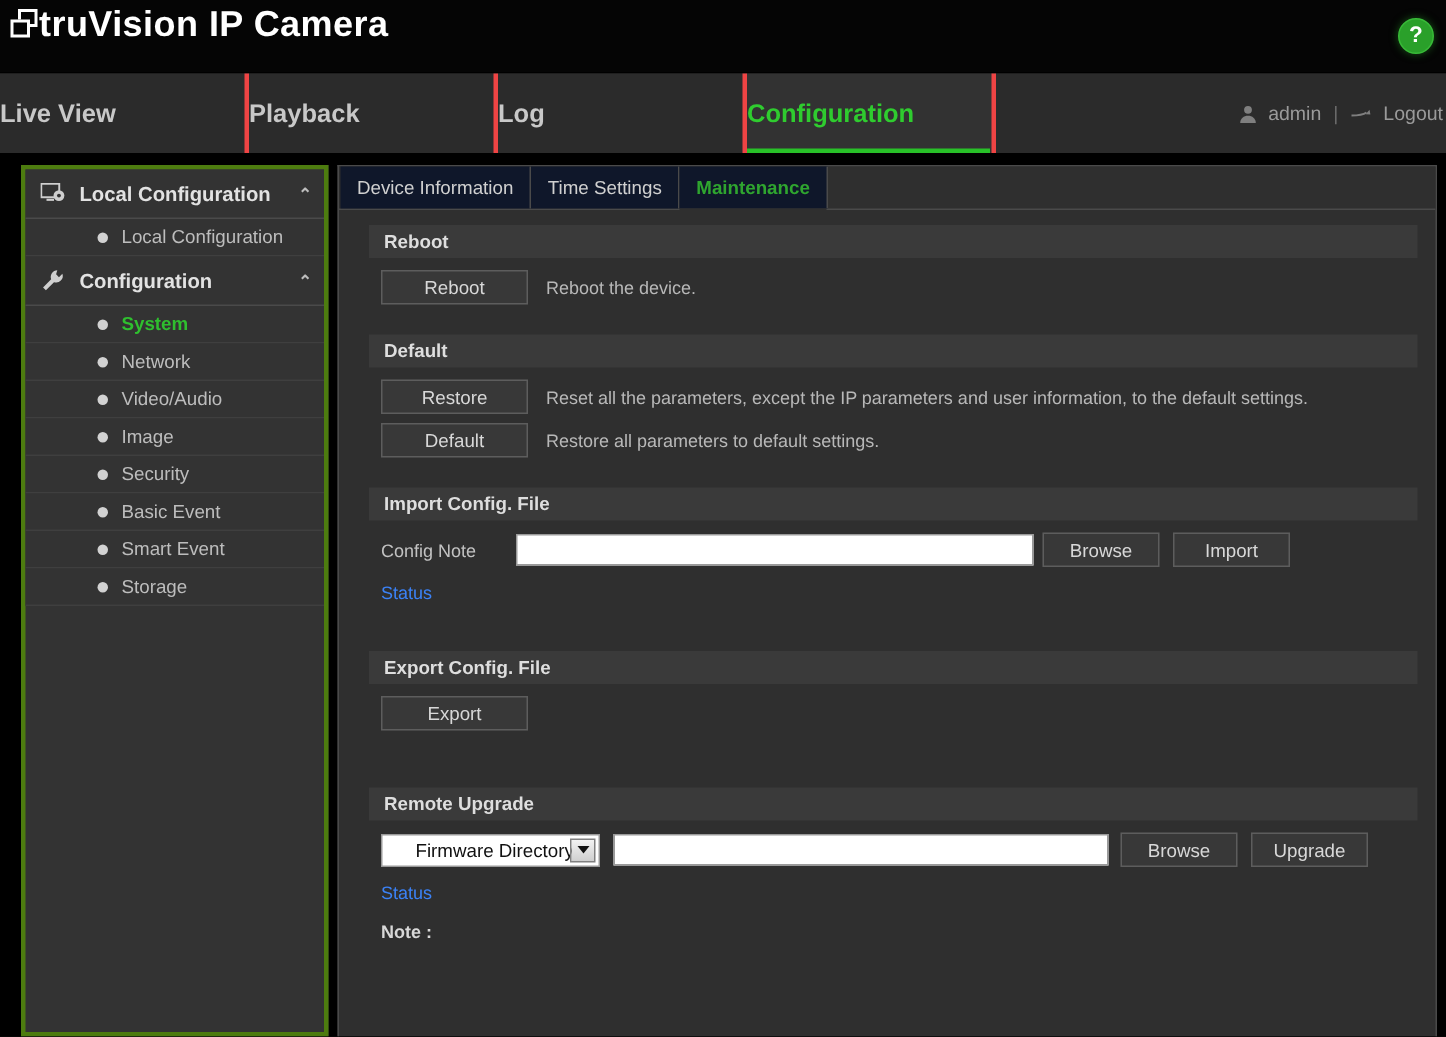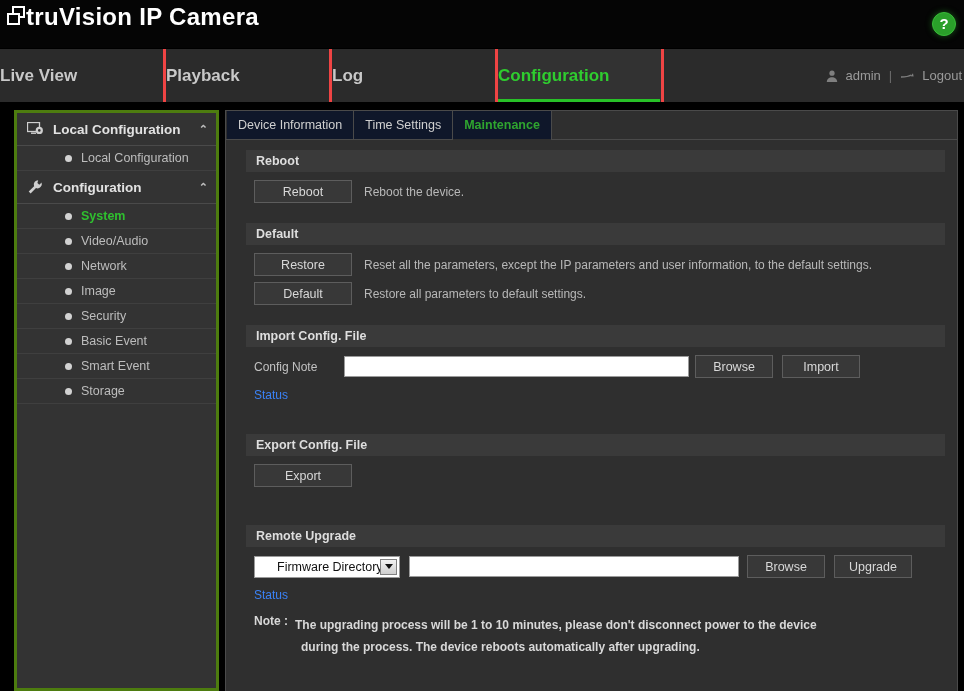--- a/index.html
+++ b/index.html
@@ -360,25 +360,25 @@
         <span class="gtitle">Configuration</span>
         <span class="chev">⌃</span>
       </div>
 
       <div class="side-item active">
         <span class="dot"></span>
         <span>System</span>
       </div>
       <div class="side-item">
         <span class="dot"></span>
+        <span>Network</span>
+      </div>
+      <div class="side-item">
+        <span class="dot"></span>
         <span>Video/Audio</span>
-      </div>
-      <div class="side-item">
-        <span class="dot"></span>
-        <span>Network</span>
       </div>
       <div class="side-item">
         <span class="dot"></span>
         <span>Image</span>
       </div>
       <div class="side-item">
         <span class="dot"></span>
         <span>Security</span>
       </div>
       <div class="side-item">
@@ -470,24 +470,20 @@
                   </span>
               </div>
               <input class="text-input" style="width: 330px; margin-left: 9px;" value="">
               <button class="btn sm" style="margin-left:8px">Browse</button>
               <button class="btn sm" style="margin-left:9px">Upgrade</button>
             </div>
             <div class="status-label">Status</div>
 
             <div class="note">
               <span class="note-key">Note :</span>
-              <span class="note-lines">
-                <span>The upgrading process will be 1 to 10 minutes, please don't disconnect power to the device</span><br>
-                <span class="note-l2">during the process. The device reboots automatically after upgrading.</span>
-              </span>
             </div>
           </div>
         </div>
 
       </div>
     </div>
   </div>
 </div>
 
 </body></html>

